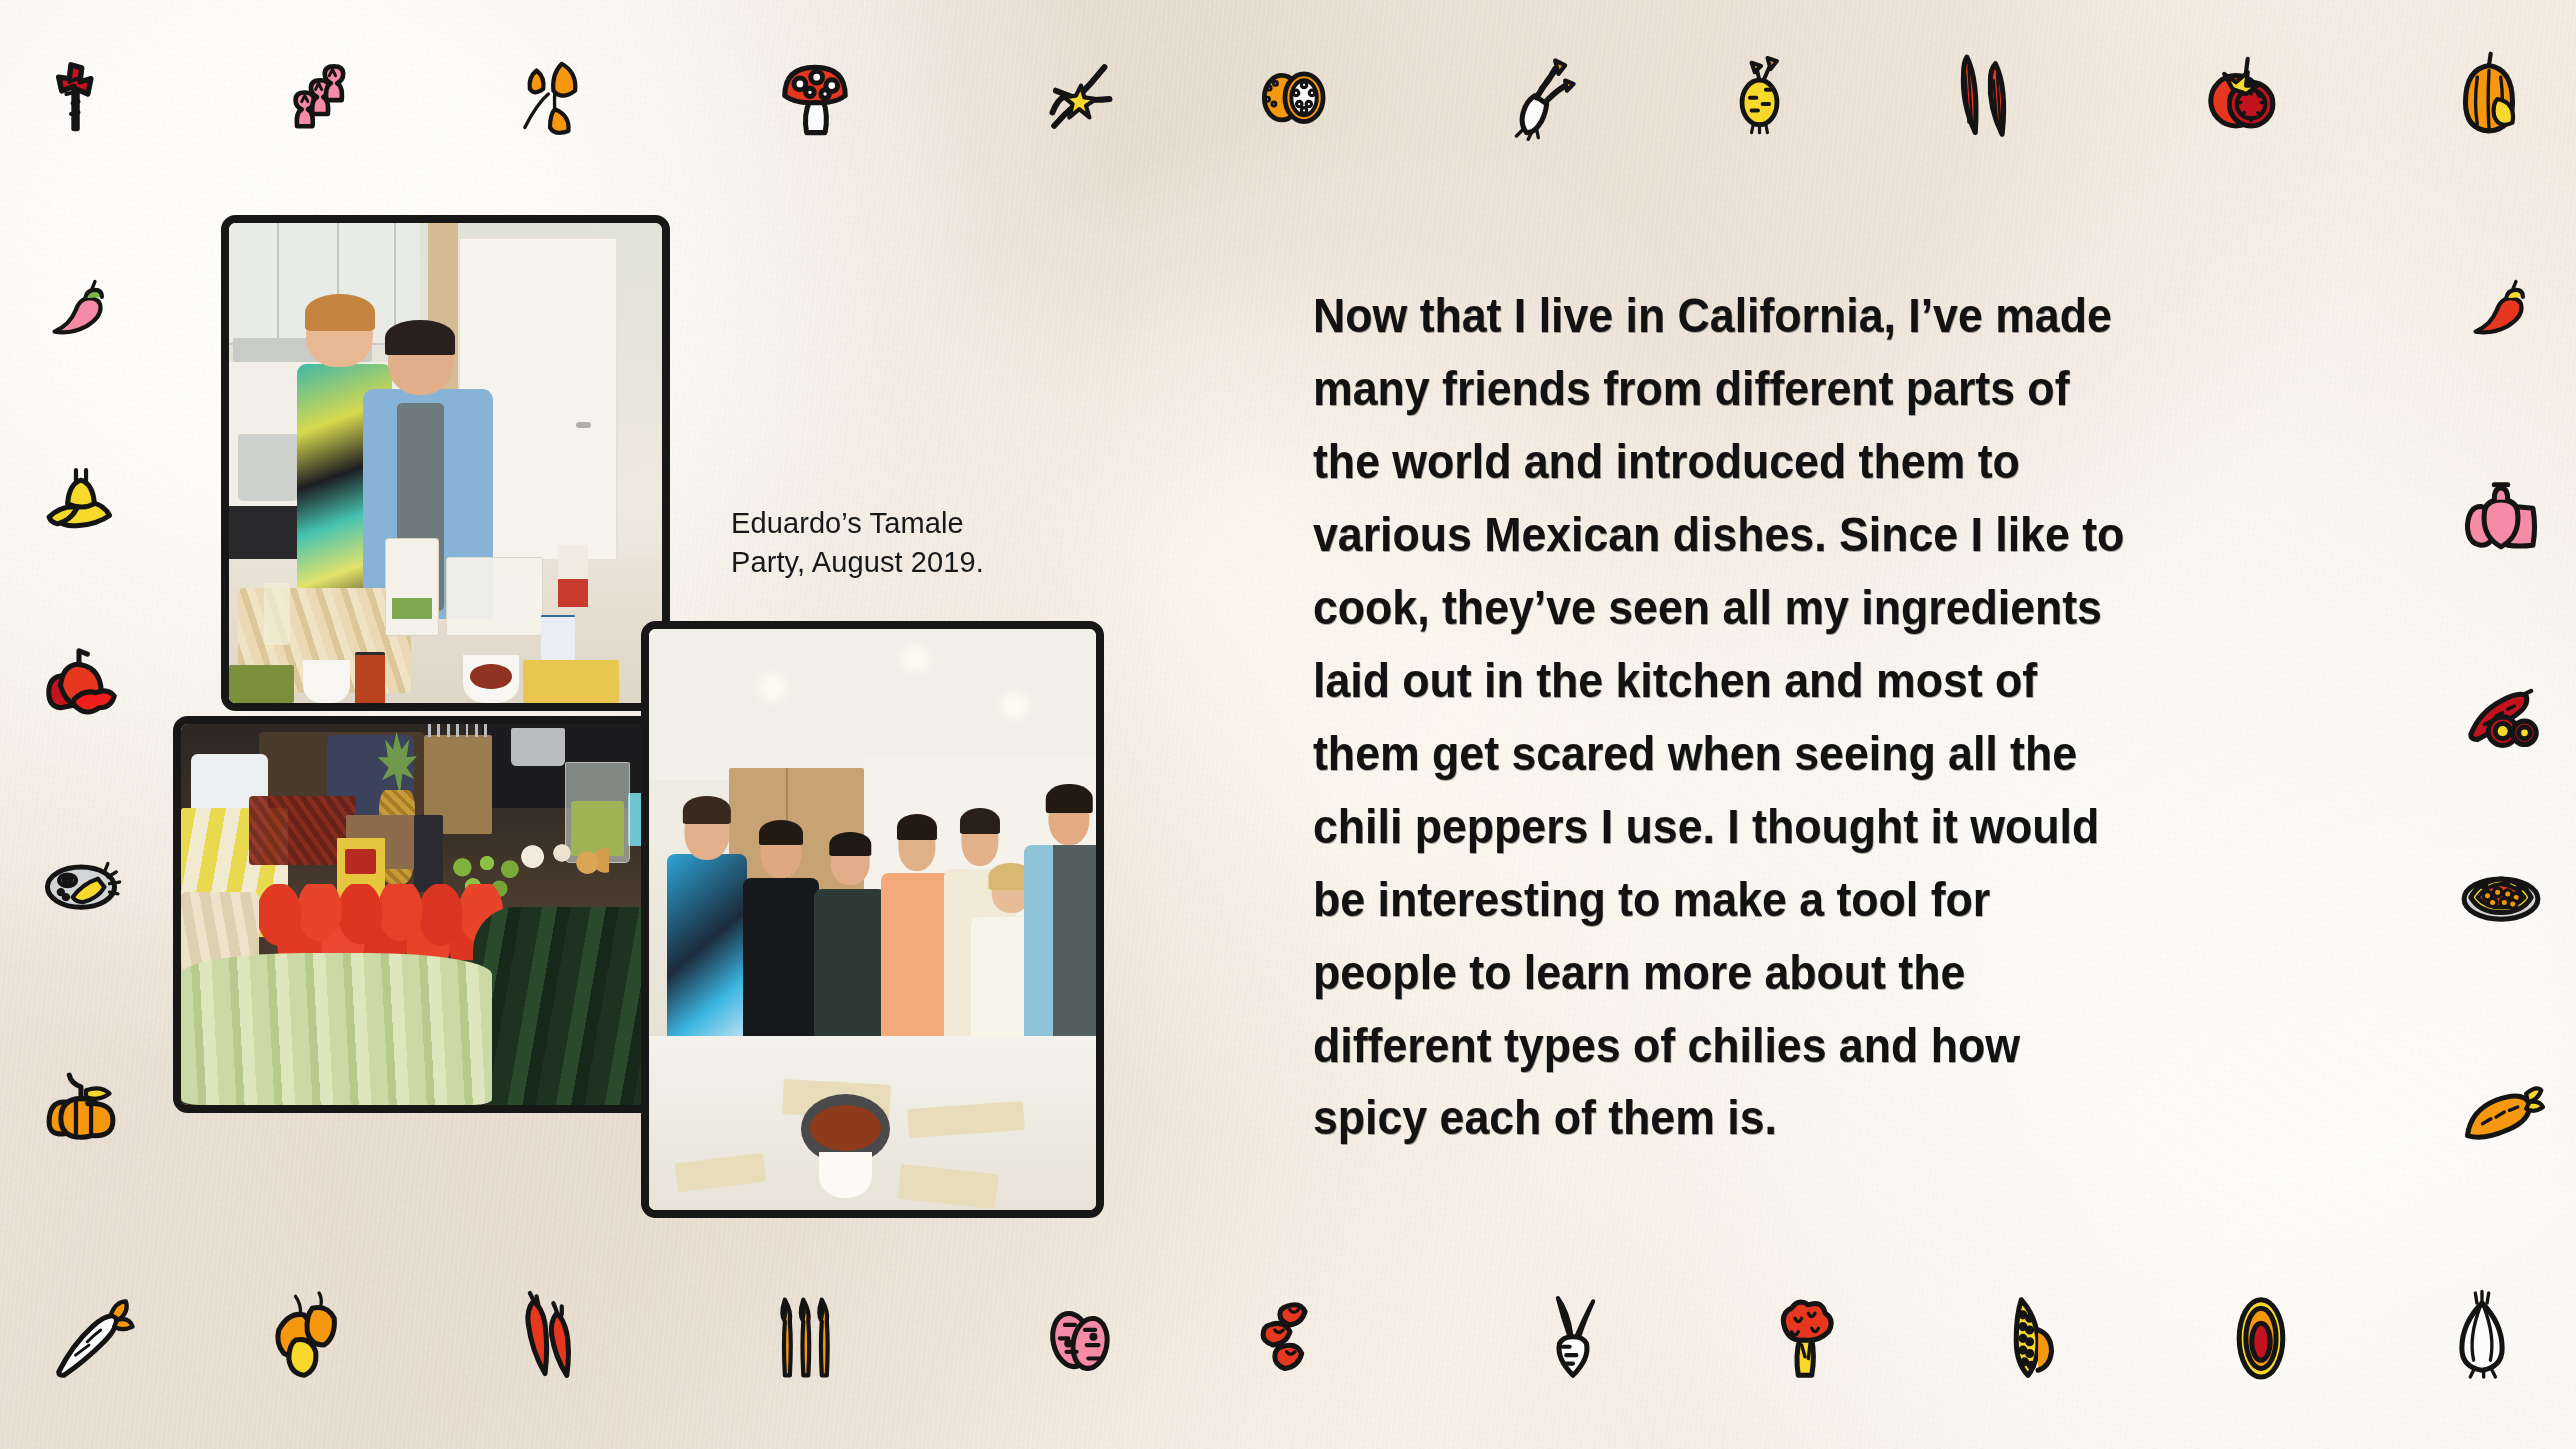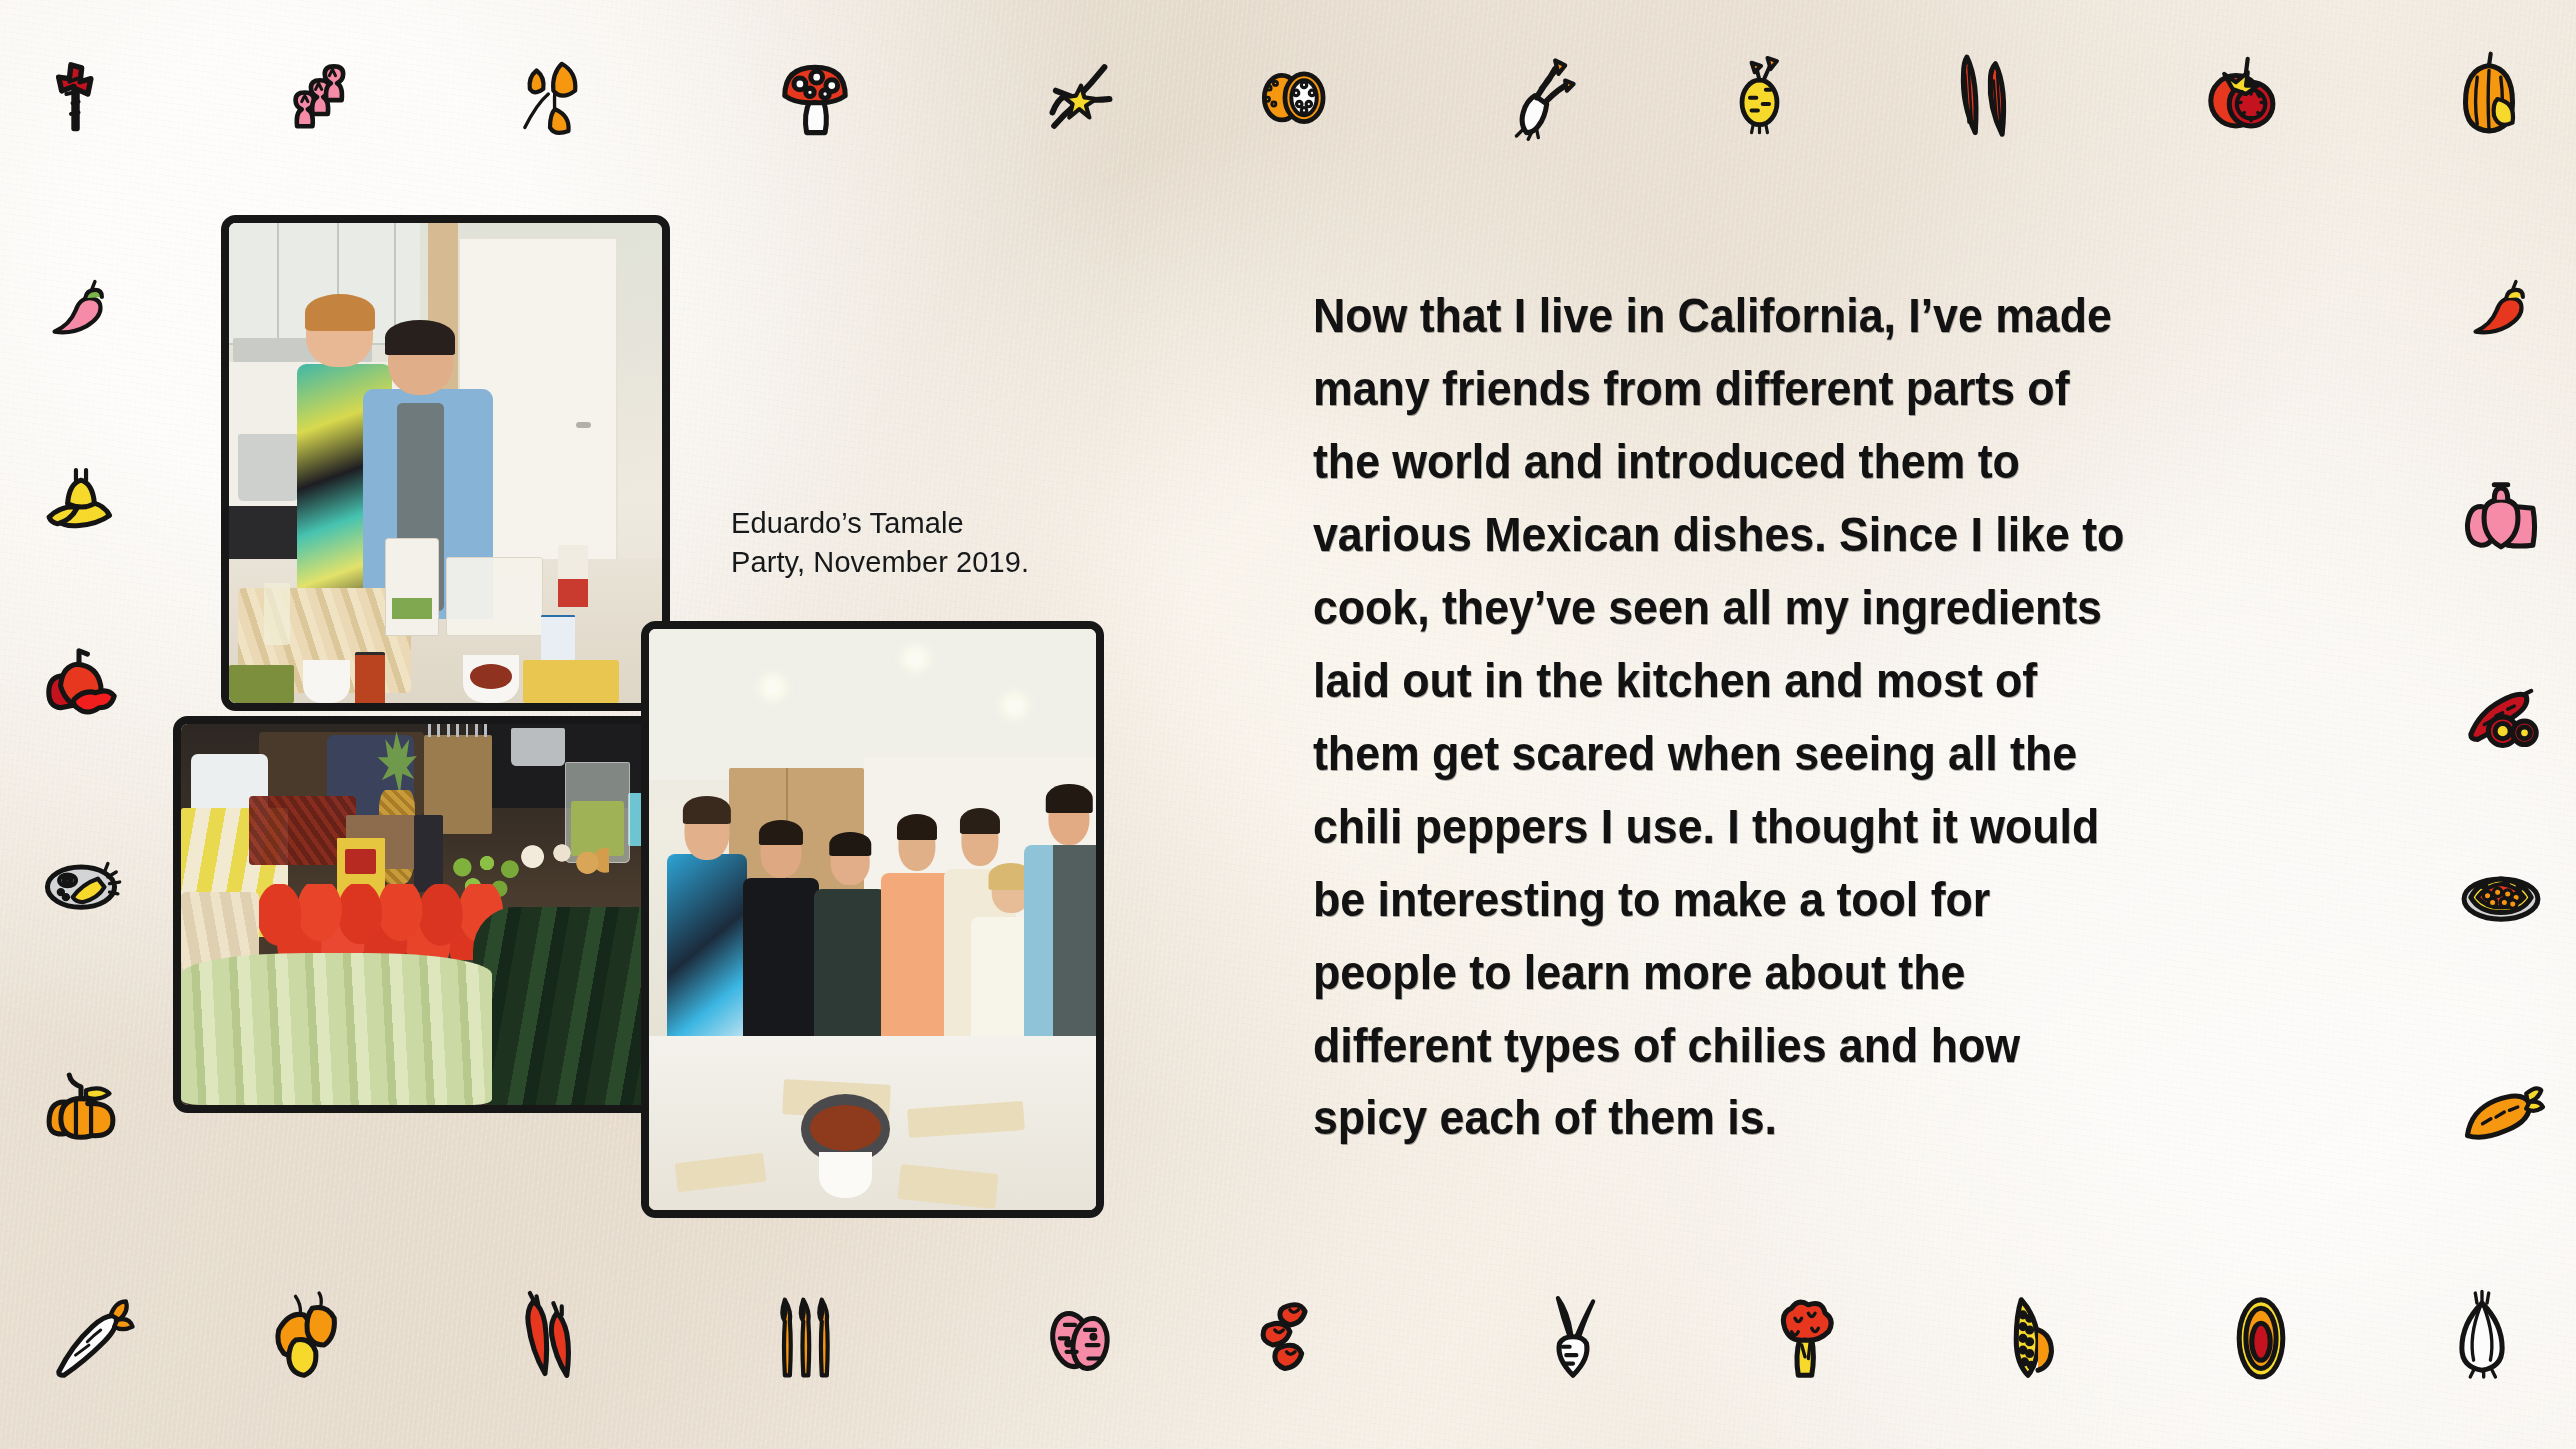--- a/index.html
+++ b/index.html
@@ -326,21 +326,21 @@
       <div class="p3-husk" style="left:30%;bottom:16%;width:24%;height:6%;transform:rotate(3deg)"></div>
       <div class="p3-husk" style="left:58%;bottom:13%;width:26%;height:5%;transform:rotate(-4deg)"></div>
       <div class="p3-husk" style="left:56%;bottom:1%;width:22%;height:6%;transform:rotate(6deg)"></div>
       <div class="p3-pan"></div>
       <div class="p3-whitebowl"></div>
     </div>
   </div>
 
   <div id="caption">
     <div>Eduardo’s Tamale</div>
-    <div>Party, November 2019.</div>
+    <div>Party, August 2019.</div>
   </div>
 
   <div id="body-copy">
       <div style="white-space: nowrap;">Now that I live in California, I’ve made</div>
       <div style="white-space: nowrap;">many friends from different parts of</div>
       <div style="white-space: nowrap;">the world and introduced them to</div>
       <div style="white-space: nowrap;">various Mexican dishes. Since I like to</div>
       <div style="white-space: nowrap;">cook, they’ve seen all my ingredients</div>
       <div style="white-space: nowrap;">laid out in the kitchen and most of</div>
       <div style="white-space: nowrap;">them get scared when seeing all the</div>

